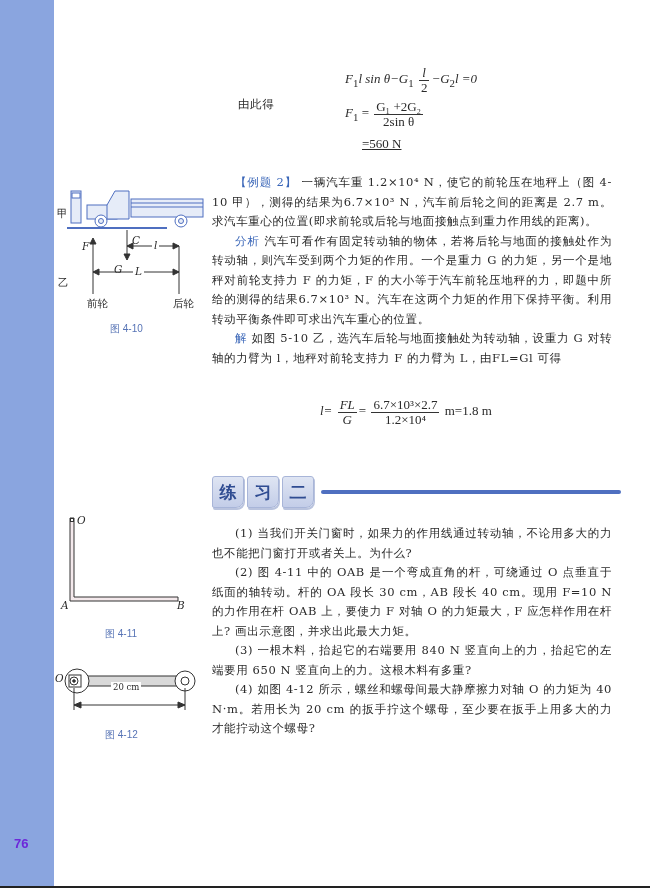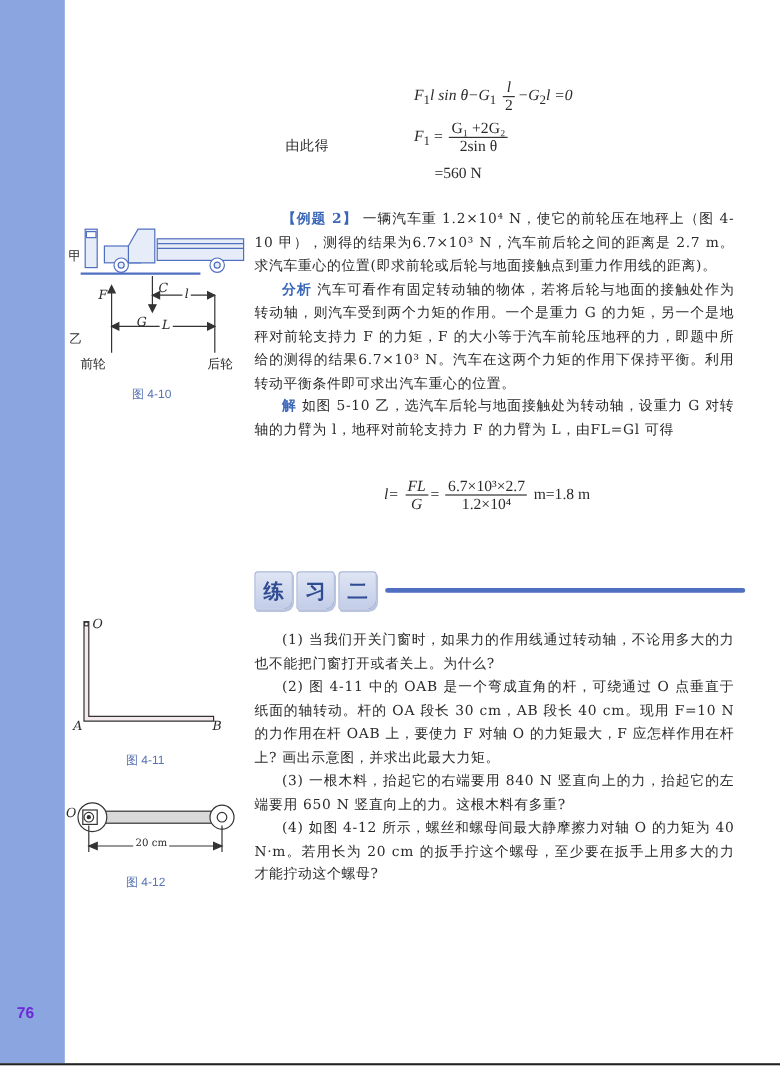--- a/index.html
+++ b/index.html
@@ -19,21 +19,21 @@
   }
   .bottom-line { position: absolute; left: 0; top: 886px; width: 650px; height: 2px; background: #222; }
   .abs { position: absolute; }
   .math { font-family: "Liberation Serif", serif; font-size: 13px; white-space: nowrap; }
   .frac { display: inline-block; vertical-align: middle; text-align: center; margin: 0 2px; }
   .frac .num { display: block; border-bottom: 1px solid #333; padding: 0 2px; line-height: 14px; }
   .frac .den { display: block; padding: 0 2px; line-height: 14px; }
   .it { font-style: italic; }
   .body-text { font-size: 11.5px; line-height: 19.5px; letter-spacing: 0.6px; text-align: justify; }
   .indent { text-indent: 2em; }
-  .blue { color: #3a66b8; font-weight: bold; }
+  .blue { color: #3a66b8; font-weight: normal; }
   .fig-caption { font-size: 10px; color: #5673b5; font-family: "Liberation Sans", sans-serif; }
   .label { font-size: 10.5px; }
   .section-head { position: absolute; left: 212px; top: 476px; display: flex; align-items: center; }
   .tile {
     width: 30px; height: 30px; margin-right: 3px;
     background: linear-gradient(#dfe5f3, #c3cde8);
     border: 1px solid #a8b5d8; border-radius: 3px 3px 8px 2px;
     display: flex; align-items: center; justify-content: center;
     font-family: "DejaVu Sans", sans-serif; font-weight: bold; font-size: 17px; color: #2f4c92;
     box-shadow: 1px 2px 0 #b9c3de;
@@ -45,28 +45,28 @@
 
 <div class="sidebar"></div>
 <div class="page-number">76</div>
 <div class="bottom-line"></div>
 
 <div class="abs math" style="left:345px; top:66px;">
   <span class="it">F</span><sub>1</sub><span class="it">l sin θ−G</span><sub>1</sub>
   <span class="frac"><span class="num it">l</span><span class="den">2</span></span><span class="it">−G</span><sub>2</sub><span class="it">l =0</span>
 </div>
 
-<div class="abs body-text" style="left:238px; top:113px;font-family:Liberation Serif, serif;">由此得</div>
+<div class="abs body-text" style="left:238px; top:95px;">由此得</div>
 
 <div class="abs math" style="left:345px; top:100px;">
   <span class="it">F</span><sub>1</sub>
   <span>=</span>
   <span class="frac"><span class="num">G₁ +2G₂</span><span class="den">2sin θ</span></span>
 </div>
-<div class="abs math" style="left:362px; top:136px;">=560 N</div>
+<div class="abs math" style="left:362px; top:136px;text-decoration:underline;">=560 N</div>
 
 <div class="abs body-text" style="left:212px; top:173px; width:400px;">
   <div class="indent"><span class="blue">【例题 2】</span> <span>一辆汽车重 1.2×10⁴ N，使它的前轮压在地秤上（图 4-10 甲），测得的结果为6.7×10³ N，汽车前后轮之间的距离是 2.7 m。求汽车重心的位置(即求前轮或后轮与地面接触点到重力作用线的距离)。</span></div>
   <div class="indent"><span class="blue">分析</span> <span>汽车可看作有固定转动轴的物体，若将后轮与地面的接触处作为转动轴，则汽车受到两个力矩的作用。一个是重力 G 的力矩，另一个是地秤对前轮支持力 F 的力矩，F 的大小等于汽车前轮压地秤的力，即题中所给的测得的结果6.7×10³ N。汽车在这两个力矩的作用下保持平衡。利用转动平衡条件即可求出汽车重心的位置。</span></div>
   <div class="indent"><span class="blue">解</span> <span>如图 5-10 乙，选汽车后轮与地面接触处为转动轴，设重力 G 对转轴的力臂为 l，地秤对前轮支持力 F 的力臂为 L，由FL=Gl 可得</span></div>
 </div>
 
 <div class="abs math" style="left:320px; top:398px;">
   <span class="it">l=</span>
   <span class="frac"><span class="num it">FL</span><span class="den it">G</span></span>=
@@ -106,21 +106,21 @@
       <polygon points="38,42 44,39 44,45"></polygon>
       <polygon points="124,42 118,39 118,45"></polygon>
     </g>
   </svg>
   <span class="abs label it" style="left:27px; top:60px;">F</span>
   <span class="abs label it" style="left:77px; top:54px;">C</span>
   <span class="abs label it" style="left:59px; top:83px;">G</span>
   <span class="abs label it" style="left:97px; top:59px; background:#fff; padding:0 2px;">l</span>
   <span class="abs label it" style="left:78px; top:85px; background:#fff; padding:0 2px;">L</span>
   <span class="abs label" style="left:3px; top:96px;">乙</span>
-  <span class="abs label" style="left:12px; top:117px;">前轮</span>
+  <span class="abs label" style="left:32px; top:117px;">前轮</span>
   <span class="abs label" style="left:118px; top:117px;">后轮</span>
   <span class="abs fig-caption" style="left:55px; top:142px;">图 4-10</span>
 </div>
 
 <div class="section-head">
   <div class="tile">练</div>
   <div class="tile">习</div>
   <div class="tile">二</div>
   <div class="head-line"></div>
 </div>
@@ -156,15 +156,15 @@
       <circle cx="122" cy="13" r="10"></circle>
       <circle cx="122" cy="13" r="4"></circle>
       <line x1="11" y1="20" x2="11" y2="42"></line>
       <line x1="122" y1="20" x2="122" y2="42"></line>
       <line x1="11" y1="37" x2="122" y2="37"></line>
       <polygon points="11,37 18,34 18,40" fill="#333"></polygon>
       <polygon points="122,37 115,34 115,40" fill="#333"></polygon>
     </g>
   </svg>
   <span class="abs label it" style="left:0px; top:4px;">O</span>
-  <span class="abs" style="left:56px; top:30px; font-size:8.5px; background:#fff; padding:0 2px;">20 cm</span>
+  <span class="abs" style="left:56px; top:14px; font-size:8.5px; background:#fff; padding:0 2px;">20 cm</span>
   <span class="abs fig-caption" style="left:50px; top:60px;">图 4-12</span>
 </div>
 
 </body></html>

